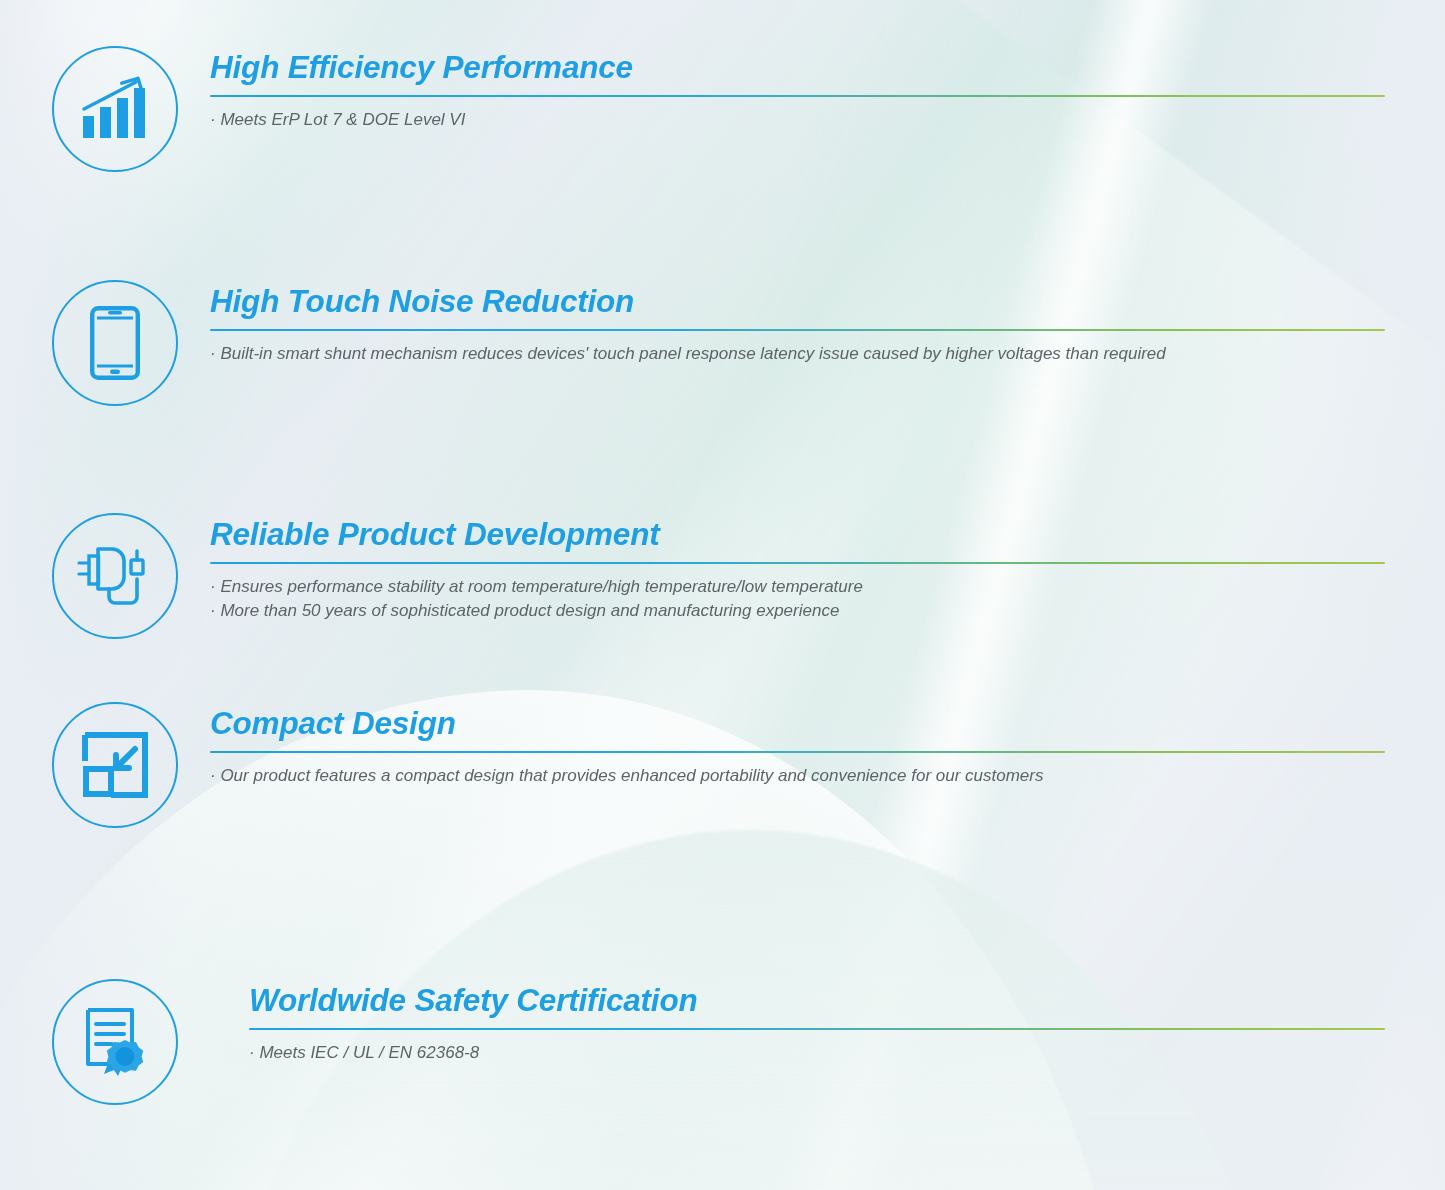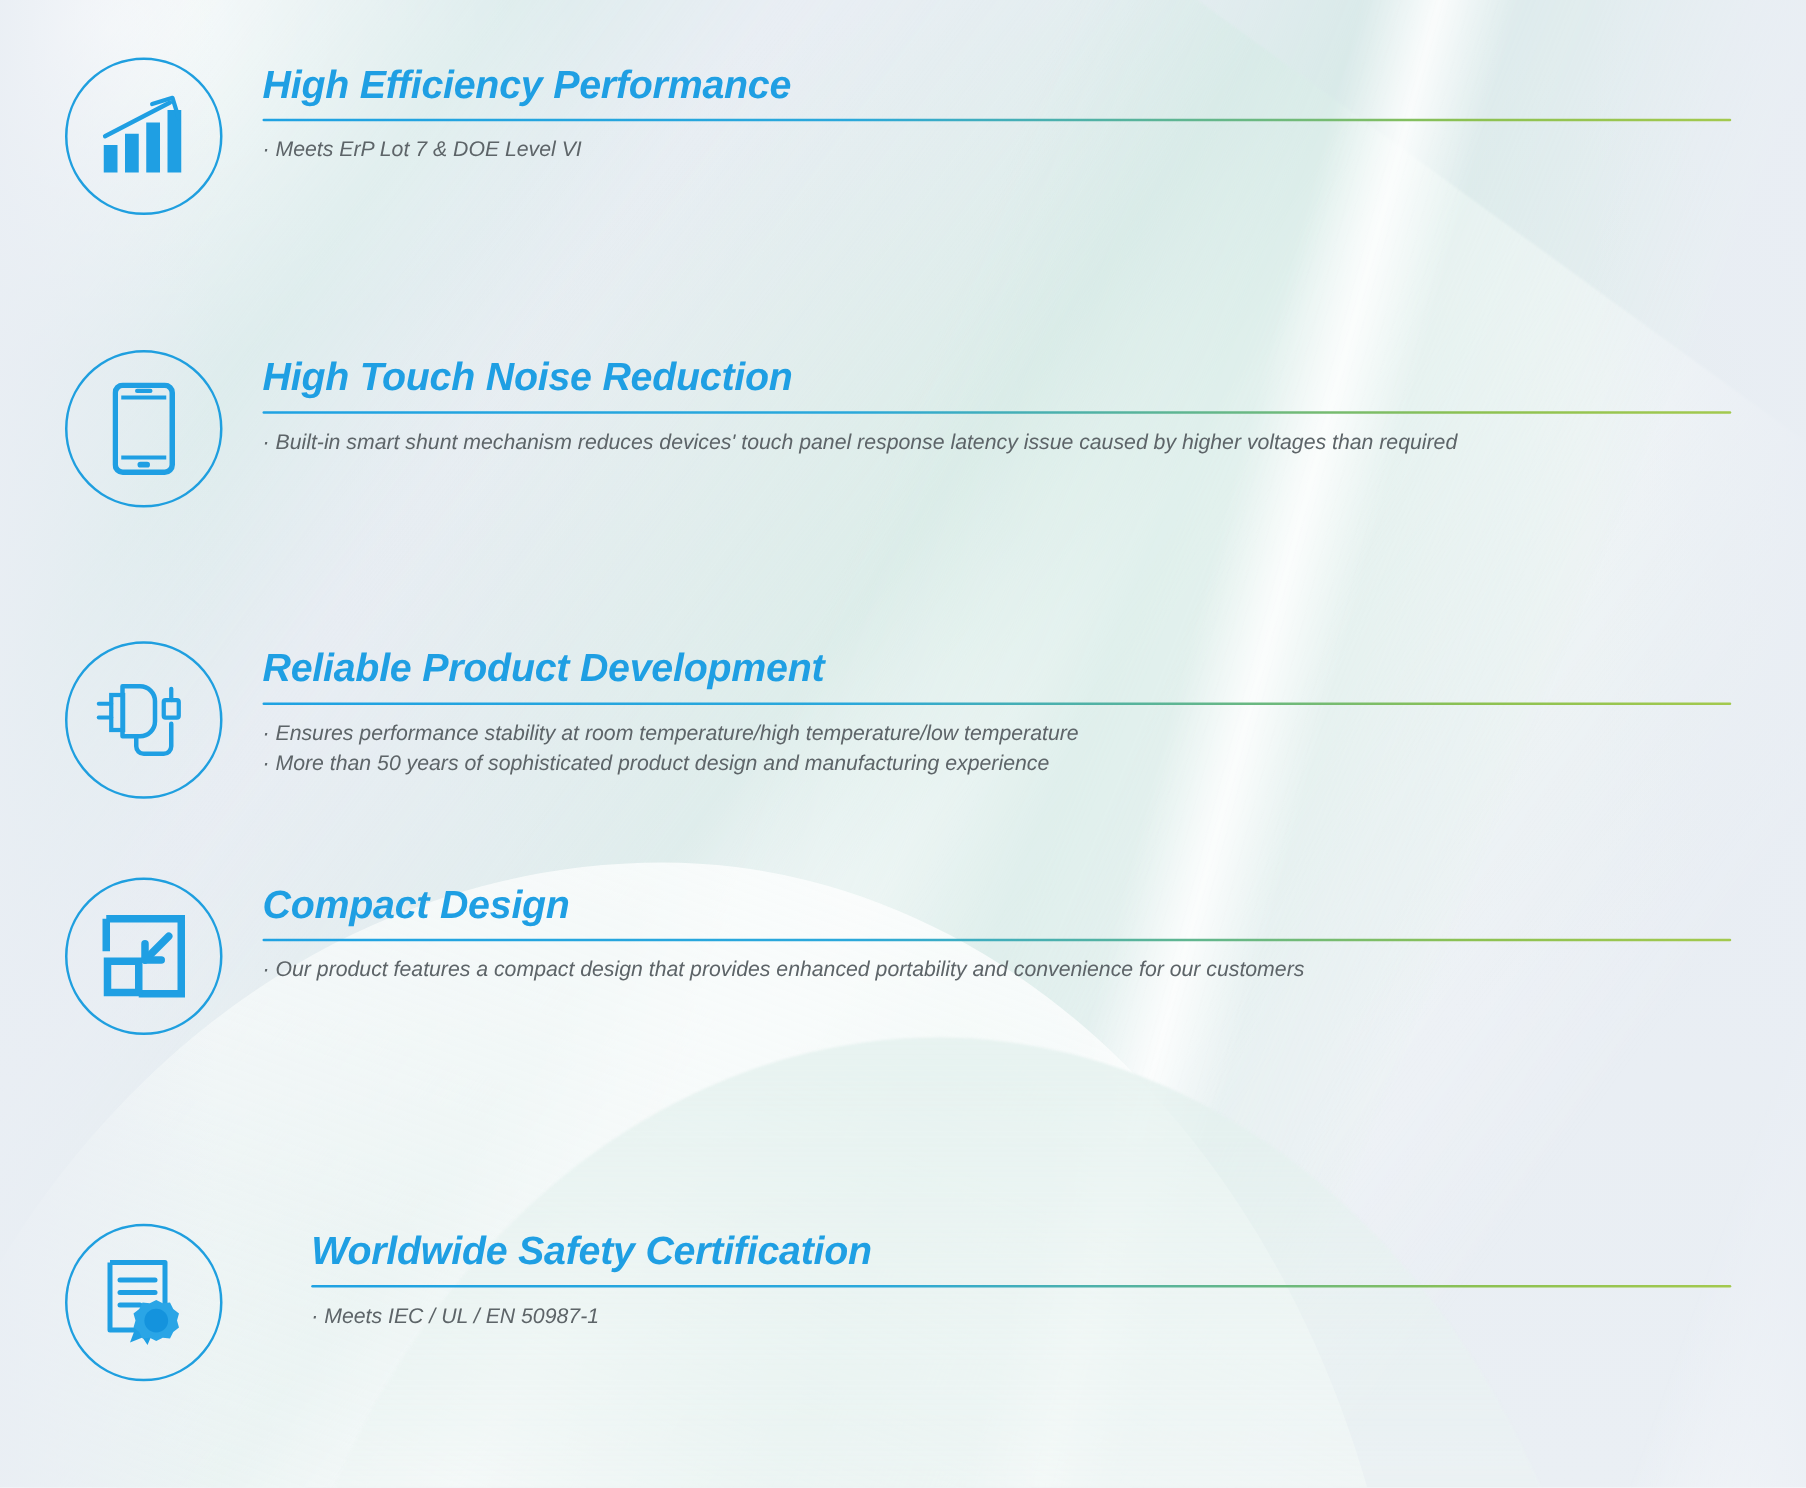--- a/index.html
+++ b/index.html
@@ -332,19 +332,19 @@
             <path d="M45 34 l5.2 2.6 l5.8 -0.6 l2.6 5.2 l4.6 3.6 l-1.6 5.6 l1.6 5.6 l-4.6 3.6 l-2.6 5.2 l-5.8 -0.6 l-5.2 2.6 l-5.2 -2.6 l-5.8 0.6 l-2.6 -5.2 l-4.6 -3.6 l1.6 -5.6 l-1.6 -5.6 l4.6 -3.6 l2.6 -5.2 l5.8 0.6 Z" fill="#2aa5e6"></path>
             <circle cx="45" cy="50.5" r="9.5" fill="#ffffff" opacity="0.0"></circle>
             <circle cx="45" cy="50.5" r="9.5" fill="#1493dd"></circle>
           </svg>
         </span>
       </div>
       <div class="feature-body">
         <h2 class="feature-title">Worldwide Safety Certification</h2>
         <div class="rule"></div>
         <ul class="bullets">
-          <li class="bullet">· Meets IEC / UL / EN 50987-1</li>
+          <li class="bullet">· Meets IEC / UL / EN 62368-8</li>
         </ul>
       </div>
     </section>
 
   </div>
 </div>
 
 </body></html>

